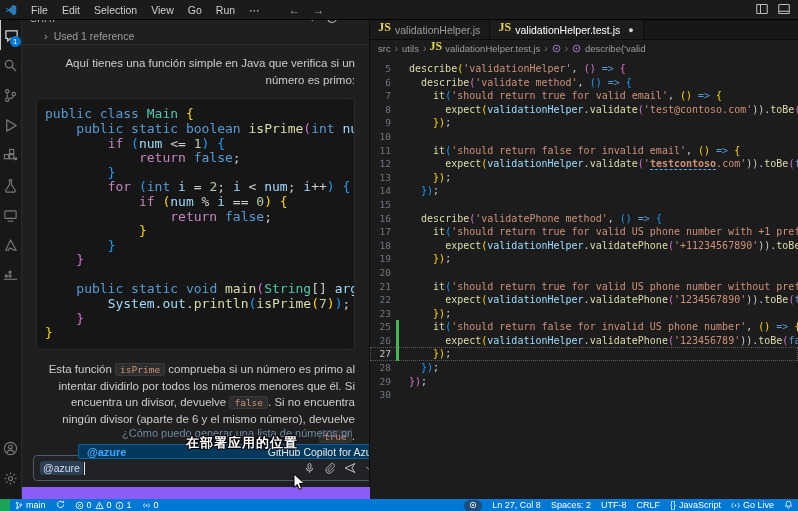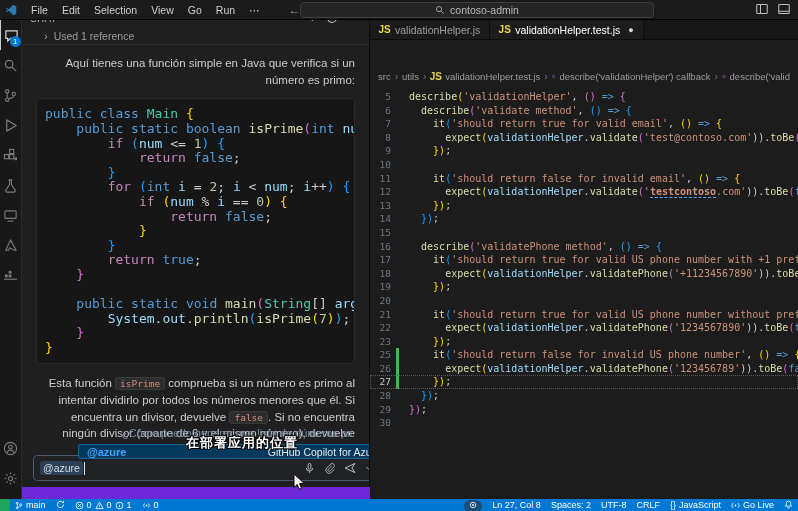--- a/index.html
+++ b/index.html
@@ -1,19 +1,19 @@
 <!DOCTYPE html>
 <html><head>
 <meta charset="utf-8">
 <style>
   * { margin:0; padding:0; box-sizing:border-box; }
   html,body { background:#000; }
   #app {
     position:relative; width:798px; height:511px; overflow:hidden;
-    background:#6d28d9; font-family:"Liberation Sans", sans-serif; color:#ccc;
+    background:#8b5cf6; font-family:"Liberation Sans", sans-serif; color:#ccc;
     -webkit-font-smoothing:antialiased;
   }
   
   .titlebar { position:absolute; top:0; left:0; width:798px; height:20px;
     background:#1b1b1b; border-bottom:1px solid #000; display:flex; align-items:center; z-index:30;}
   .vscode-logo { width:14px; height:12px; margin:0 6px 0 4px; }
   .menu-item { font-size:10.5px; color:#cfcfcf; padding:0 7px; height:100%; display:flex; align-items:center; cursor:default;}
   .nav-arrows { display:flex; gap:12px; margin-left:22px; color:#9a9a9a; font-size:12px;}
   .command-center { position:absolute; left:300px; top:2px; width:354px; height:16px;
     background:#252526; border:1px solid #3c3c3c; border-radius:4px;
@@ -61,24 +61,24 @@
   .caret { width:1px; height:13px; background:#e8e8e8; margin-left:1px;}
   .input-icons { margin-left:auto; display:flex; align-items:center; gap:9px;}
   .input-icons svg { display:block;}
   
   .editor { position:absolute; left:370px; top:20px; width:428px; height:479px; background:#1c1c1c;}
   .tabbar { height:20px; background:#171717; display:flex; border-bottom:1px solid #0c0c0c;}
   .tab { display:flex; align-items:center; gap:5px; padding:0 9px; font-size:10.5px; color:#9d9d9d;
     background:#1a1a1a; border-right:1px solid #0c0c0c; cursor:pointer;}
   .tab.active { background:#1c1c1c; color:#ffffff;}
   .mod-dot { color:#d4d4d4; font-size:9px; margin-left:3px;}
-  .js-badge { width:11px; height:11px; background:transparent; color:#e8d44d; font-size:10px; font-weight:bold;
-    display:flex; align-items:flex-end; justify-content:center; font-family:Liberation Sans, sans-serif;}
+  .js-badge { width:11px; height:11px; background:transparent; color:#e8d44d; font-size:12px; font-weight:bold;
+    display:flex; align-items:flex-end; justify-content:center; font-family:Liberation Serif, serif;}
   .breadcrumb { height:16px; display:flex; align-items:center; gap:4px; padding:0 8px;
-    font-size:9.5px; color:#9d9d9d; white-space:nowrap; overflow:hidden;margin-top:28px;}
+    font-size:9.5px; color:#9d9d9d; white-space:nowrap; overflow:hidden;}
   .bc-sep { color:#767676; font-size:10px;}
   .bc-testicon { color:#b180d7; font-size:9px;}
   .code-area { padding-top:6px; overflow:hidden; height:443px;}
   .code-line { display:flex; white-space:pre; font-family:"DejaVu Sans Mono", monospace;}
   .code-area .code-line { height:13.6px; line-height:13.6px; font-size:10px;}
   .ln { flex:0 0 26px; text-align:right; padding-right:5px; color:#6e7681; font-size:9.5px;}
   .gut { flex:0 0 3px; margin-right:10px;}
   .code-line.mod .gut { background:#3fb950;}
   .code-line.current { outline:1px dotted #5a5a5a; outline-offset:-1px;}
   .code-line.current .ln { color:#c6c6c6;}
@@ -114,27 +114,20 @@
     <div class="menu-item">Edit</div>
     <div class="menu-item">Selection</div>
     <div class="menu-item">View</div>
     <div class="menu-item">Go</div>
     <div class="menu-item">Run</div>
     <div class="menu-item">⋯</div>
     <div class="nav-arrows">
       <span>←</span>
       <span>→</span>
     </div>
-    <div class="command-center">
-      <svg width="10" height="10" viewBox="0 0 16 16">
-          <circle cx="6.5" cy="6.5" r="4.2" fill="none" stroke="#9a9a9a" stroke-width="1.6"></circle>
-          <line x1="9.8" y1="9.8" x2="14" y2="14" stroke="#9a9a9a" stroke-width="1.6"></line>
-        </svg>
-      <span>contoso-admin</span>
-    </div>
     <div class="win-icons">
       <svg width="12" height="12" viewBox="0 0 16 16">
           <rect x="1" y="2" width="14" height="12" rx="1" fill="none" stroke="#bdbdbd" stroke-width="1.4"></rect>
           <line x1="6" y1="2" x2="6" y2="14" stroke="#bdbdbd" stroke-width="1.4"></line>
         </svg>
       <svg width="12" height="12" viewBox="0 0 16 16">
           <rect x="1" y="2" width="14" height="12" rx="1" fill="none" stroke="#bdbdbd" stroke-width="1.4"></rect>
           <line x1="1" y1="11" x2="15" y2="11" stroke="#bdbdbd" stroke-width="1.4"></line>
         </svg>
     </div>
@@ -238,21 +231,20 @@
           <div class="code-line"><span class="lc"><span class="tk-kw">public</span><span class="tk-pln"> </span><span class="tk-kw">class</span><span class="tk-pln"> </span><span class="tk-typ">Main</span><span class="tk-pln"> </span><span class="tk-p1">{</span></span></div>
           <div class="code-line"><span class="lc"><span class="tk-pln">    </span><span class="tk-kw">public</span><span class="tk-pln"> </span><span class="tk-kw">static</span><span class="tk-pln"> </span><span class="tk-kw">boolean</span><span class="tk-pln"> </span><span class="tk-fn">isPrime</span><span class="tk-p2">(</span><span class="tk-kw">int</span><span class="tk-pln"> </span><span class="tk-var">num</span><span class="tk-p2">)</span><span class="tk-pln"> </span><span class="tk-p2">{</span></span></div>
           <div class="code-line"><span class="lc"><span class="tk-pln">        </span><span class="tk-ctl">if</span><span class="tk-pln"> </span><span class="tk-p3">(</span><span class="tk-var">num</span><span class="tk-pln"> &lt;= </span><span class="tk-num">1</span><span class="tk-p3">)</span><span class="tk-pln"> </span><span class="tk-p3">{</span></span></div>
           <div class="code-line"><span class="lc"><span class="tk-pln">            </span><span class="tk-ctl">return</span><span class="tk-pln"> </span><span class="tk-kw">false</span><span class="tk-pln">;</span></span></div>
           <div class="code-line"><span class="lc"><span class="tk-pln">        </span><span class="tk-p3">}</span></span></div>
           <div class="code-line"><span class="lc"><span class="tk-pln">        </span><span class="tk-ctl">for</span><span class="tk-pln"> </span><span class="tk-p3">(</span><span class="tk-kw">int</span><span class="tk-pln"> </span><span class="tk-var">i</span><span class="tk-pln"> = </span><span class="tk-num">2</span><span class="tk-pln">; </span><span class="tk-var">i</span><span class="tk-pln"> &lt; </span><span class="tk-var">num</span><span class="tk-pln">; </span><span class="tk-var">i</span><span class="tk-pln">++</span><span class="tk-p3">)</span><span class="tk-pln"> </span><span class="tk-p3">{</span></span></div>
           <div class="code-line"><span class="lc"><span class="tk-pln">            </span><span class="tk-ctl">if</span><span class="tk-pln"> </span><span class="tk-p1">(</span><span class="tk-var">num</span><span class="tk-pln"> % </span><span class="tk-var">i</span><span class="tk-pln"> == </span><span class="tk-num">0</span><span class="tk-p1">)</span><span class="tk-pln"> </span><span class="tk-p1">{</span></span></div>
           <div class="code-line"><span class="lc"><span class="tk-pln">                </span><span class="tk-ctl">return</span><span class="tk-pln"> </span><span class="tk-kw">false</span><span class="tk-pln">;</span></span></div>
           <div class="code-line"><span class="lc"><span class="tk-pln">            </span><span class="tk-p1">}</span></span></div>
           <div class="code-line"><span class="lc"><span class="tk-pln">        </span><span class="tk-p3">}</span></span></div>
-          <div class="code-line"><span class="lc"><span class="tk-pln">        </span><span class="tk-ctl">return</span><span class="tk-pln"> </span><span class="tk-kw">true</span><span class="tk-pln">;</span></span></div>
           <div class="code-line"><span class="lc"><span class="tk-pln">    </span><span class="tk-p2">}</span></span></div>
           <div class="code-line"><span class="lc"></span></div>
           <div class="code-line"><span class="lc"><span class="tk-pln">    </span><span class="tk-kw">public</span><span class="tk-pln"> </span><span class="tk-kw">static</span><span class="tk-pln"> </span><span class="tk-kw">void</span><span class="tk-pln"> </span><span class="tk-fn">main</span><span class="tk-p2">(</span><span class="tk-typ">String</span><span class="tk-pln">[] </span><span class="tk-var">args</span><span class="tk-p2">)</span><span class="tk-pln"> </span><span class="tk-p2">{</span></span></div>
           <div class="code-line"><span class="lc"><span class="tk-pln">        </span><span class="tk-var">System</span><span class="tk-pln">.</span><span class="tk-var">out</span><span class="tk-pln">.</span><span class="tk-fn">println</span><span class="tk-p3">(</span><span class="tk-fn">isPrime</span><span class="tk-p1">(</span><span class="tk-num">7</span><span class="tk-p1">)</span><span class="tk-p3">)</span><span class="tk-pln">;</span><span class="tk-pln">  </span><span class="tk-cmt">// Debería impr</span></span></div>
           <div class="code-line"><span class="lc"><span class="tk-pln">    </span><span class="tk-p2">}</span></span></div>
           <div class="code-line"><span class="lc"><span class="tk-p1">}</span></span></div>
         </div>
       <div class="explanation"><span>Esta función </span><span class="chip">isPrime</span><span> comprueba si un número es primo al intentar dividirlo por todos los números menores que él. Si encuentra un divisor, devuelve </span><span class="chip">false</span><span>. Si no encuentra ningún divisor (aparte de 6 y el mismo número), devuelve </span><span class="chip">true</span><span>.</span></div>
     </div>
     <div class="followup">¿Cómo puedo generar una lista de números primos en Java</div>
@@ -298,21 +290,20 @@
       <span class="bc-sep">›</span>
       <span>utils</span>
       <span class="bc-sep">›</span>
       <span class="js-badge">JS</span>
       <span>validationHelper.test.js</span>
       <span class="bc-sep">›</span>
       <svg class="bc-testicon" width="9" height="9" viewBox="0 0 16 16">
           <circle cx="8" cy="8" r="6" fill="none" stroke="#b180d7" stroke-width="1.6"></circle>
           <circle cx="8" cy="8" r="1.8" fill="#b180d7"></circle>
         </svg>
-      <span>describe('validationHelper') callback</span>
       <span class="bc-sep">›</span>
       <svg class="bc-testicon" width="9" height="9" viewBox="0 0 16 16">
           <circle cx="8" cy="8" r="6" fill="none" stroke="#b180d7" stroke-width="1.6"></circle>
           <circle cx="8" cy="8" r="1.8" fill="#b180d7"></circle>
         </svg>
       <span>describe('valid</span>
     </div>
     <div class="code-area">
         <div class="code-line"><span class="ln">5</span><span class="gut"></span><span class="lc"><span class="tk-fn">describe</span><span class="tk-p1">(</span><span class="tk-str">'validationHelper'</span><span class="tk-pln">, </span><span class="tk-p2">()</span><span class="tk-kw"> =&gt; </span><span class="tk-p2">{</span></span></div>
         <div class="code-line"><span class="ln">6</span><span class="gut"></span><span class="lc"><span class="tk-pln">  </span><span class="tk-fn">describe</span><span class="tk-p2">(</span><span class="tk-str">'validate method'</span><span class="tk-pln">, </span><span class="tk-p3">()</span><span class="tk-kw"> =&gt; </span><span class="tk-p3">{</span></span></div>

